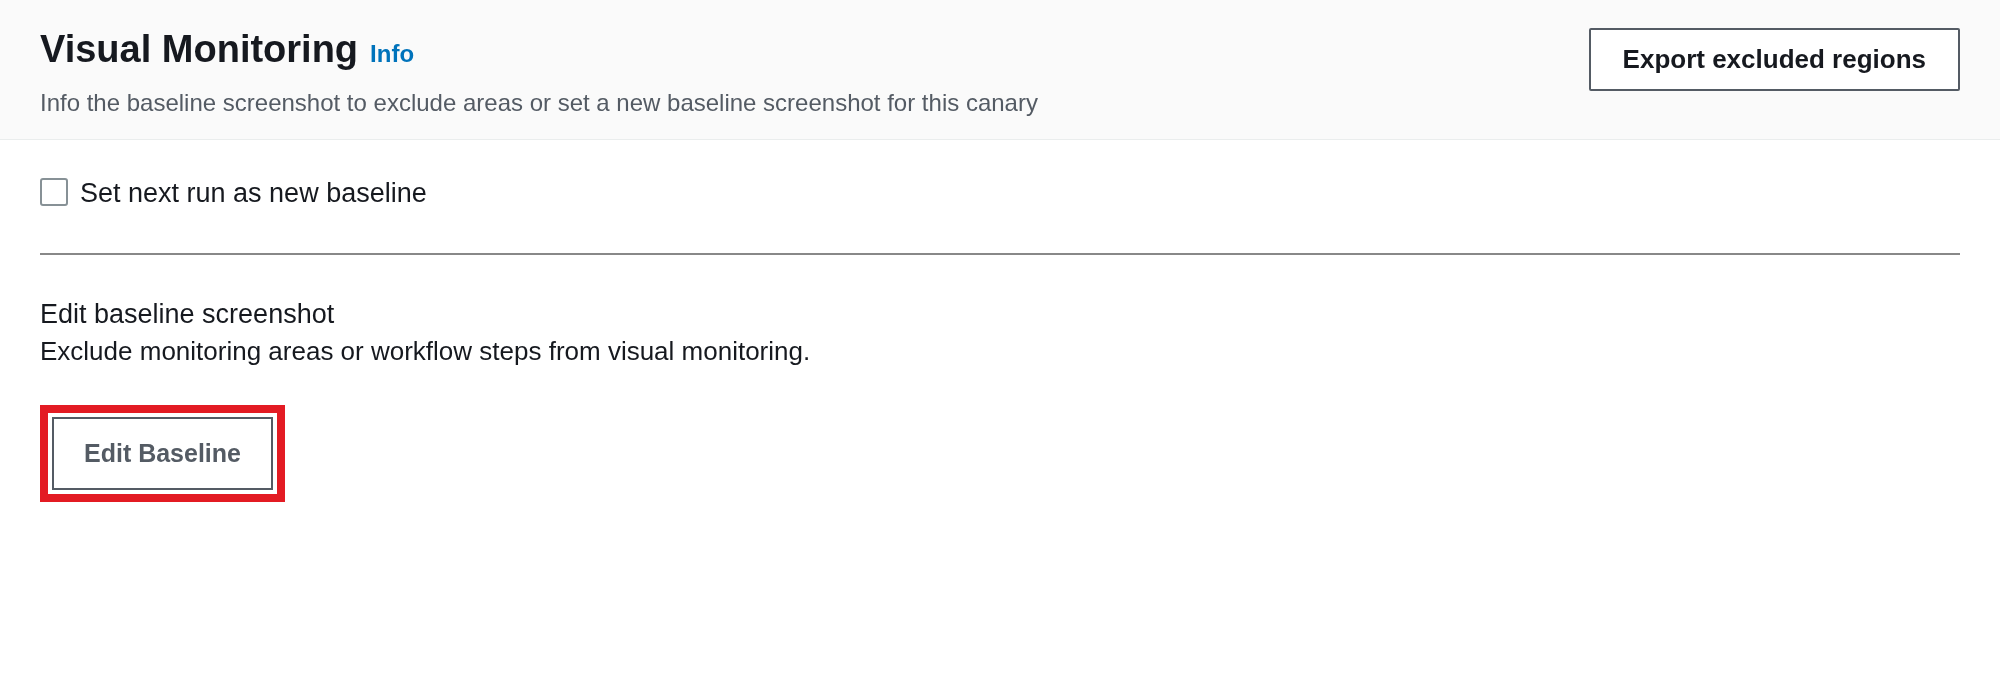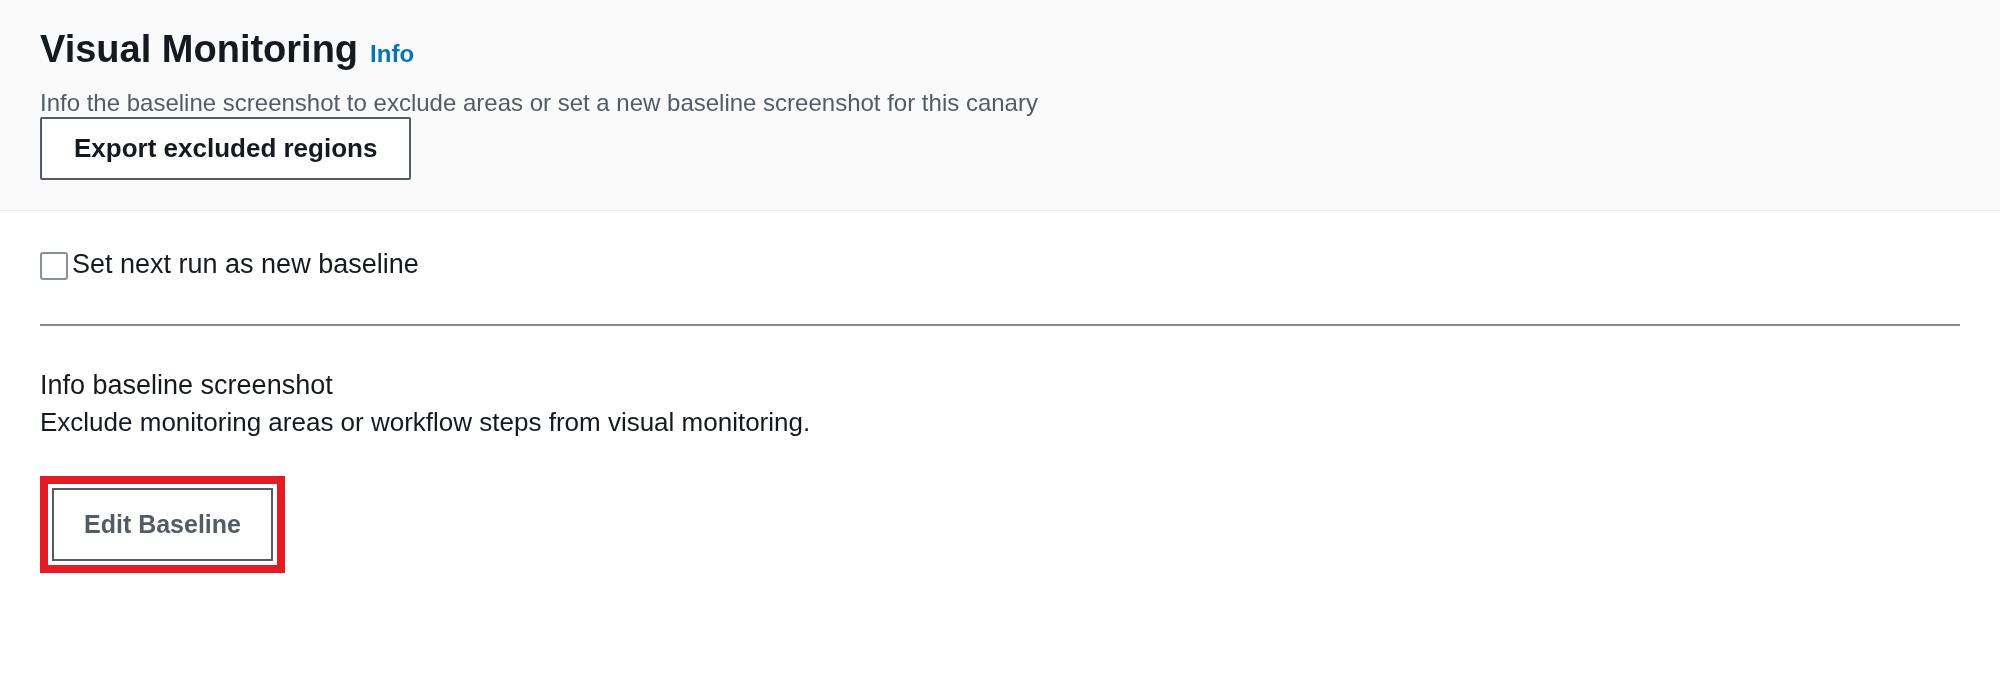--- a/index.html
+++ b/index.html
@@ -8,26 +8,25 @@
       padding: 0;
     }
     body {
       font-family: "Amazon Ember", "Helvetica Neue", Arial, sans-serif;
       background: #ffffff;
       width: 2000px;
       height: 683px;
     }
     .header-section {
       background: #fafafa;
-      padding: 28px 40px 30px 40px;
+      padding: 28px 40px 22px 40px;
       border-bottom: 1px solid #eaeded;
       display: flex;
       justify-content: space-between;
       align-items: flex-start;
-      flex-direction: column;
     }
     .header-left {
       display: flex;
       flex-direction: column;
     }
     .title-row {
       display: flex;
       align-items: baseline;
       gap: 12px;
     }
@@ -57,22 +56,22 @@
       padding: 14px 32px;
       cursor: pointer;
       font-family: inherit;
       border-radius: 2px;
     }
     .body-section {
       padding: 38px 40px;
     }
     .checkbox-row {
       display: flex;
-      align-items: flex-end;
-      gap: 4px;
+      align-items: flex-start;
+      gap: 12px;
       padding-bottom: 44px;
       border-bottom: 2px solid #888;
       margin-bottom: 44px;
     }
     .checkbox-box {
       width: 28px;
       height: 28px;
       border: 2px solid #879196;
       border-radius: 3px;
       background: #ffffff;
@@ -125,19 +124,19 @@
   </div>
   <button class="export-button">Export excluded regions</button>
 </div>
 
 <div class="body-section">
   <div class="checkbox-row">
     <div class="checkbox-box"></div>
     <label class="checkbox-label">Set next run as new baseline</label>
   </div>
 
-  <div class="section-heading">Info baseline screenshot</div>
+  <div class="section-heading">Edit baseline screenshot</div>
   <div class="section-desc">Exclude monitoring areas or workflow steps from visual monitoring.</div>
 
   <div class="edit-baseline-highlight">
     <button class="edit-baseline-button">Edit Baseline</button>
   </div>
 </div>
 
 </body></html>

